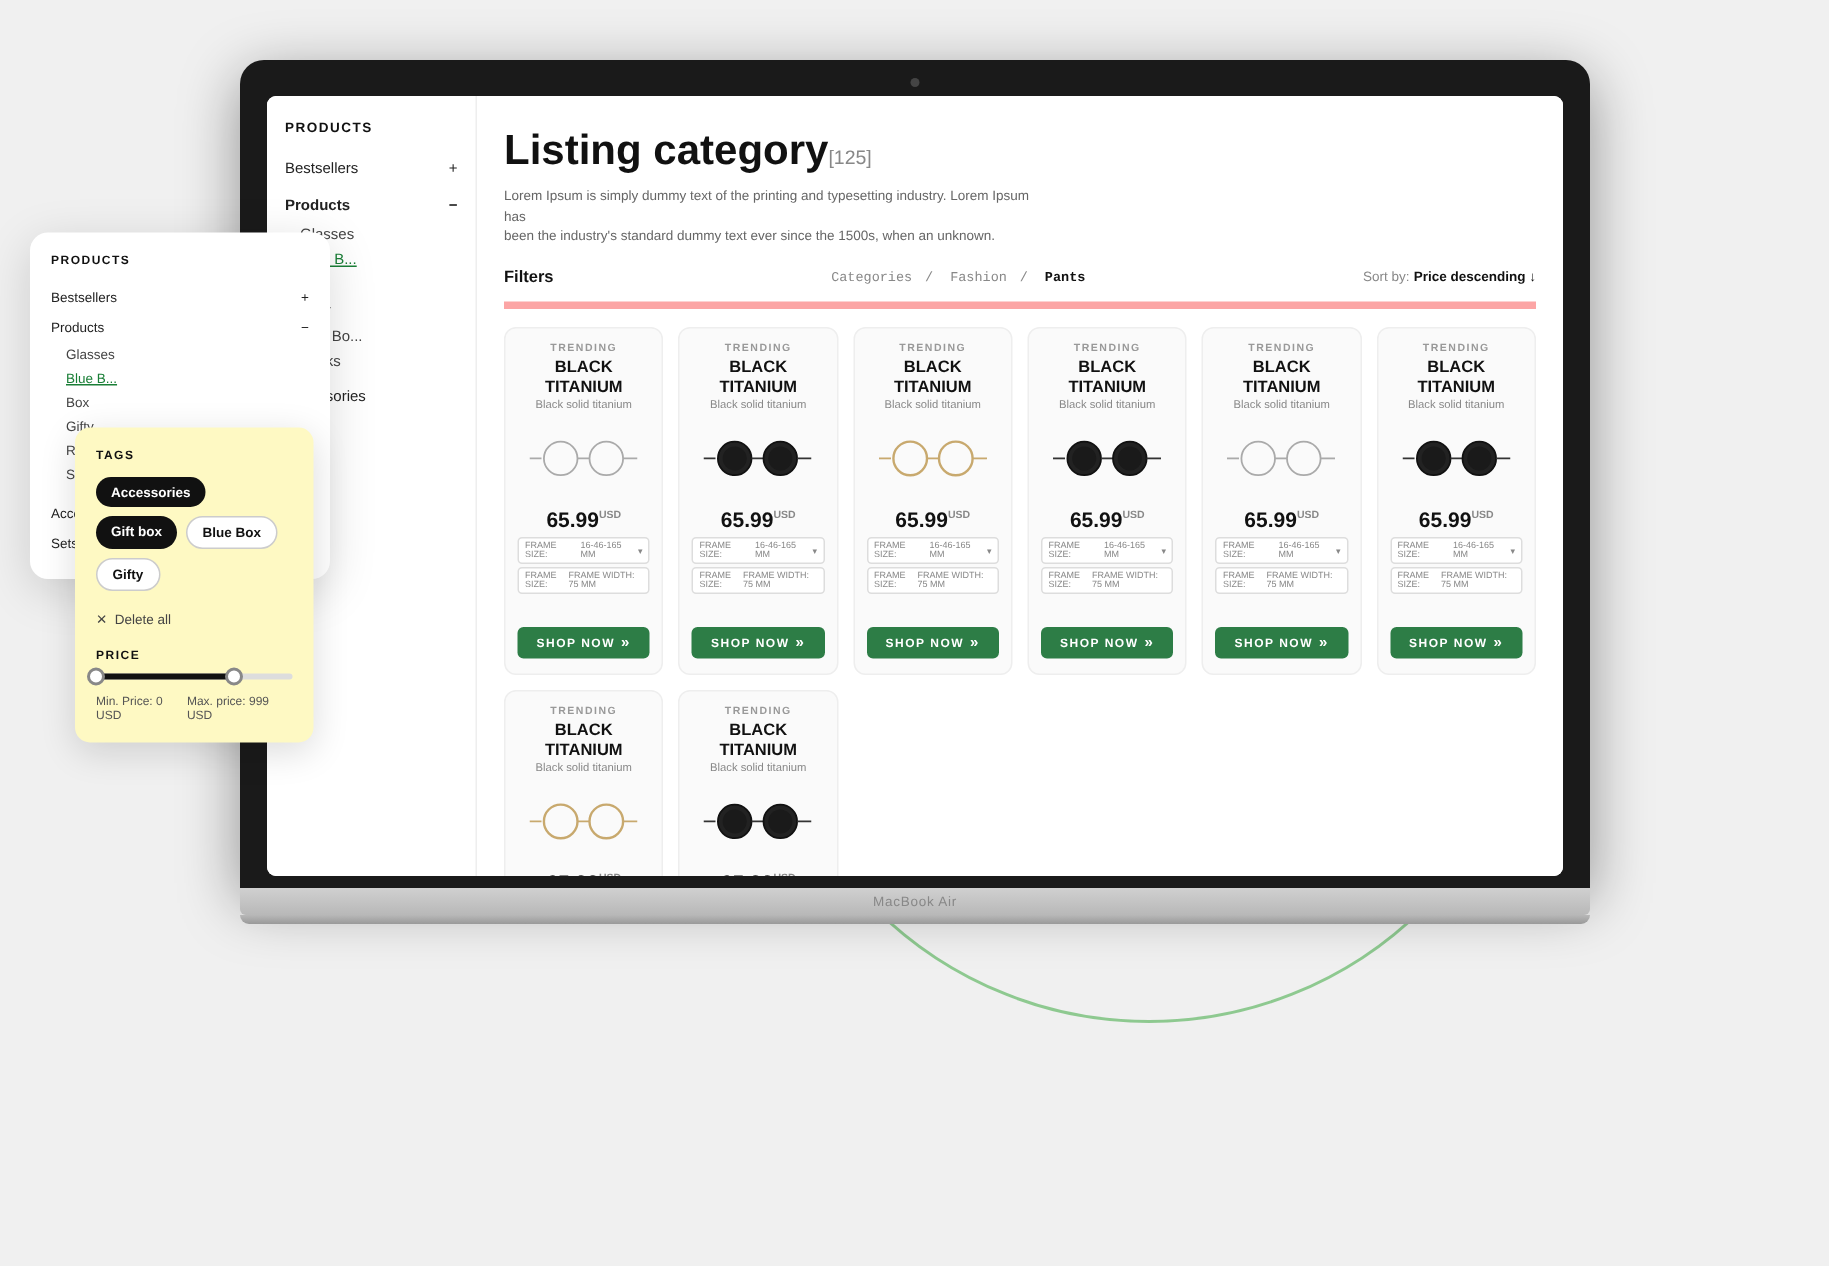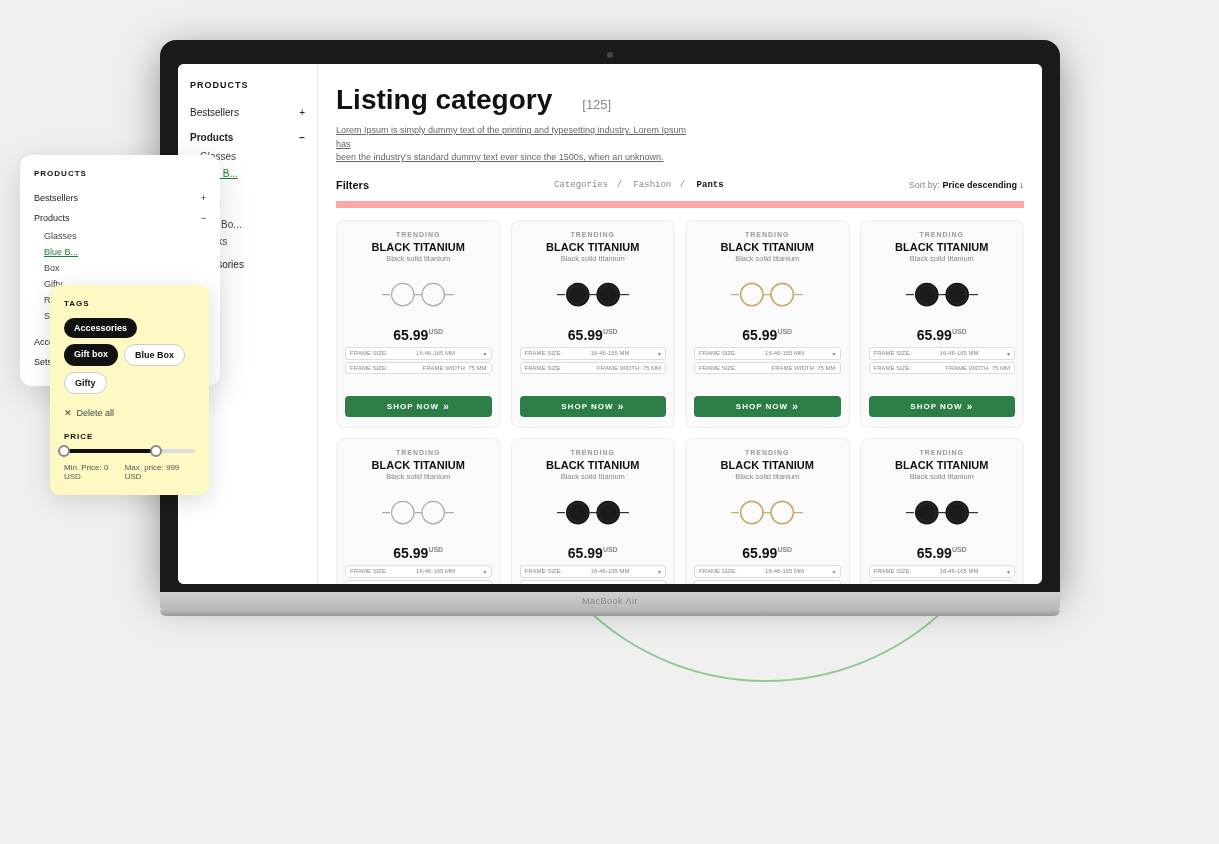--- a/index.html
+++ b/index.html
@@ -164,45 +164,44 @@
       padding: 20px 18px;
       background: #fff;
     }
 
     .page-title {
       font-size: 28px;
       font-weight: 700;
       color: #111;
       display: flex;
       align-items: baseline;
-      gap: 30px;
+      gap: 0;
     }
 
     .item-count {
       font-size: 13px;
       color: #888;
       font-weight: 400;
     }
 
     .page-desc {
       font-size: 9px;
       color: #666;
       margin-top: 8px;
       line-height: 1.5;
       max-width: 360px;
-      text-decoration: underline;
     }
 
     .filter-bar {
       display: flex;
       align-items: center;
       justify-content: space-between;
       margin-top: 14px;
       padding-bottom: 10px;
-      border-bottom: 7px solid #fca5a5;
+      border-bottom: 5px solid #fca5a5;
     }
 
     .filter-label {
       font-size: 11px;
       font-weight: 600;
       color: #111;
     }
 
     .breadcrumb {
       font-size: 9px;
@@ -225,21 +224,21 @@
     }
 
     .sort-value {
       font-size: 9px;
       font-weight: 600;
       color: #111;
     }
 
     .products-grid {
       display: grid;
-      grid-template-columns: repeat(4, 1fr);
+      grid-template-columns: repeat(6, 1fr);
       gap: 10px;
       margin-top: 12px;
     }
 
     .product-card {
       border: 1px solid #eee;
       border-radius: 8px;
       padding: 10px 8px;
       background: #fafafa;
       cursor: pointer;

